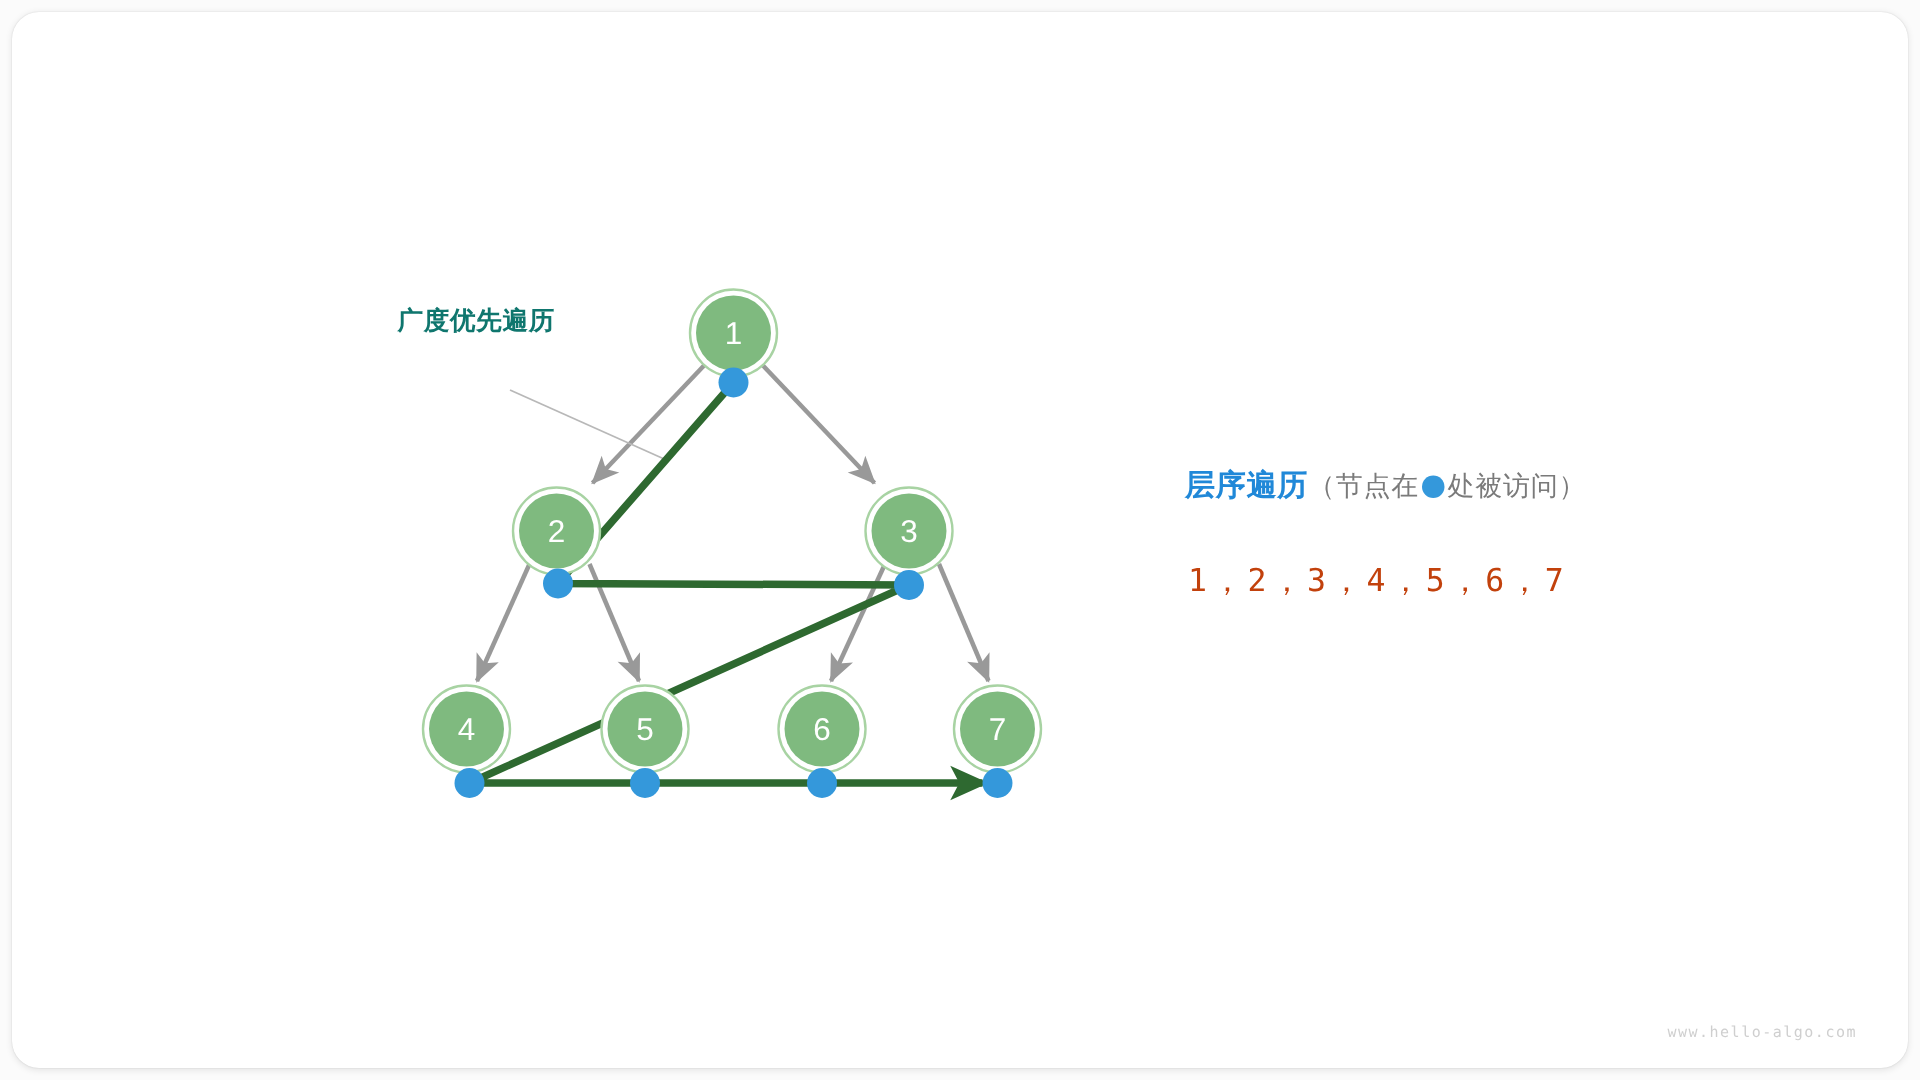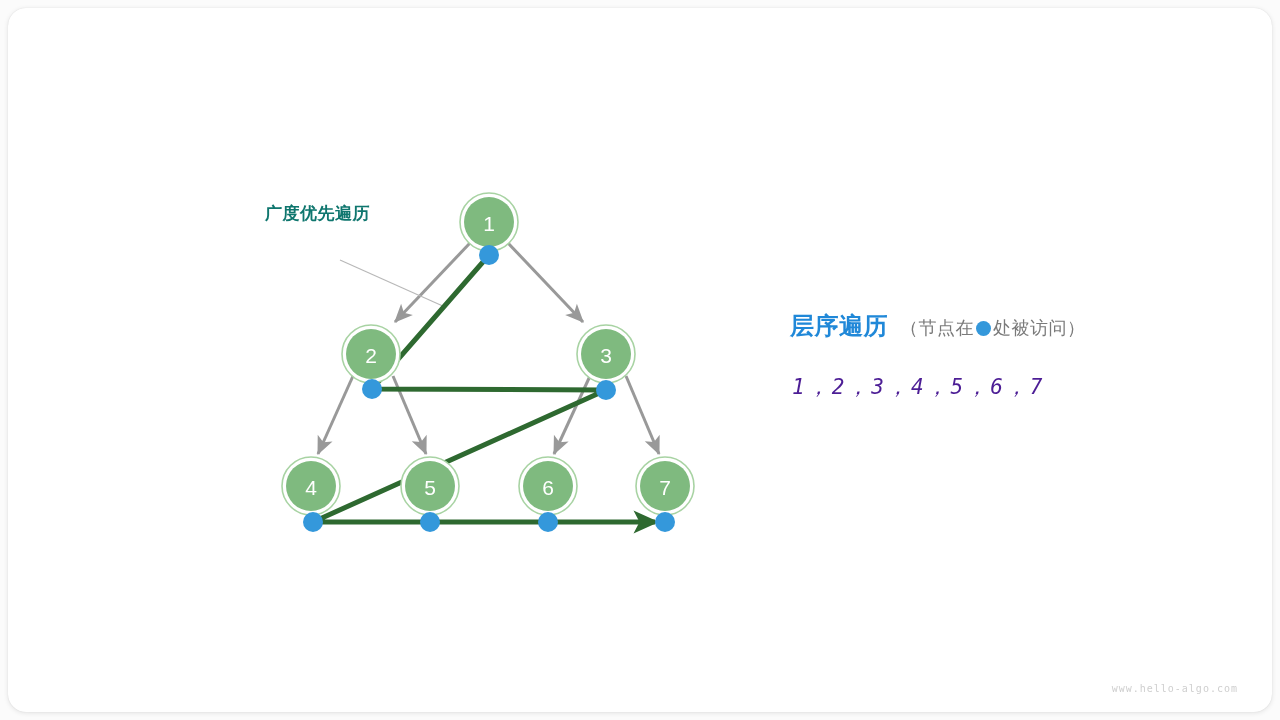--- a/index.html
+++ b/index.html
@@ -60,53 +60,51 @@
   }
 
   #legend-block {
     position: absolute;
     left: 782px;
     top: 302px;
     white-space: nowrap;
   }
 
   #legend-title {
-    font-size: 24px;
+    font-size: 20px;
     font-weight: bold;
     color: #2088d8;
     letter-spacing: 0.5px;
   }
 
   #legend-note {
     font-size: 18px;
     color: #7a7a7a;
-    margin-left: 12px;
     letter-spacing: 0.5px;
   }
 
   .legend-dot {
     display: inline-block;
     width: 15px;
     height: 15px;
     border-radius: 50%;
     background: #3498db;
     vertical-align: -2px;
     margin: 0 2px;
   }
 
   #sequence-row {
     position: absolute;
     left: 784px;
     top: 365px;
     font-family: "DejaVu Sans Mono", "Liberation Mono", monospace;
     font-size: 21px;
-    color: #4c1d95;
+    color: #c2410c;
     letter-spacing: 3px;
     white-space: nowrap;
-    font-style: italic;
   }
 
   #watermark {
     position: absolute;
     right: 34px;
     bottom: 18px;
     font-family: "DejaVu Sans Mono", "Liberation Mono", monospace;
     font-size: 10px;
     color: #cfcfcf;
     letter-spacing: 1px;

